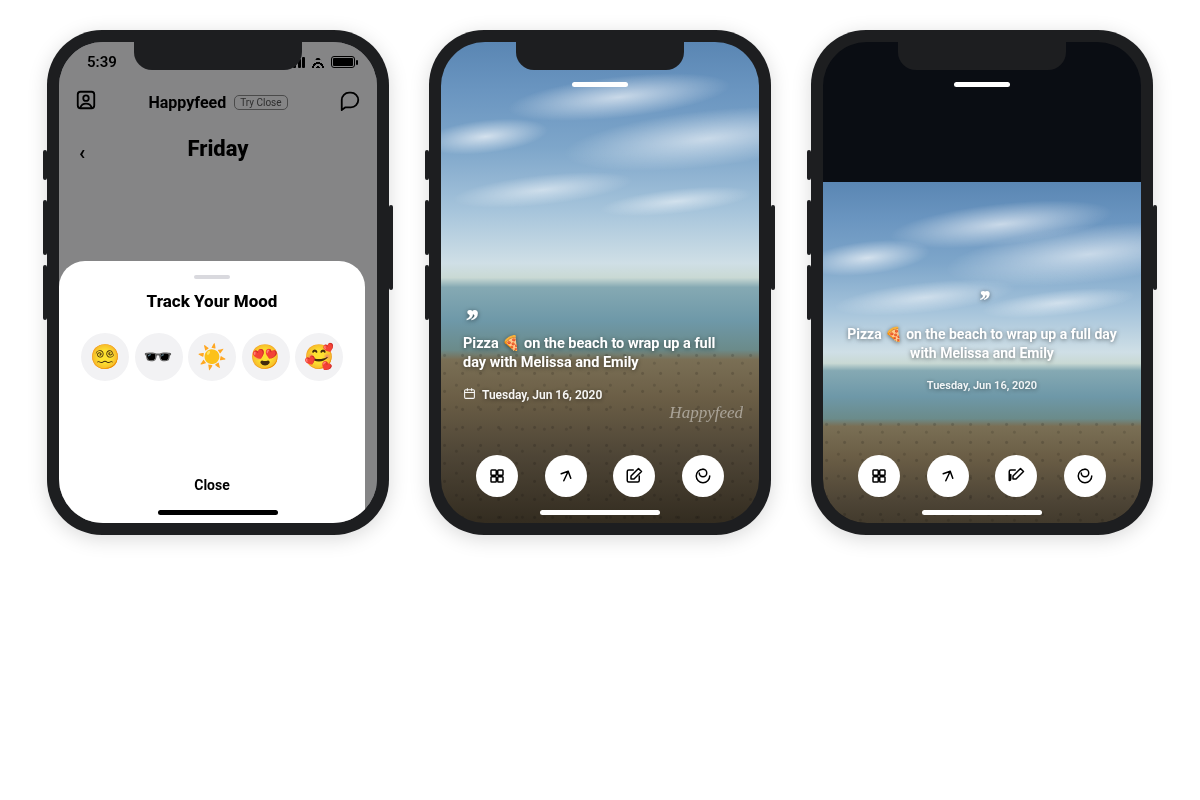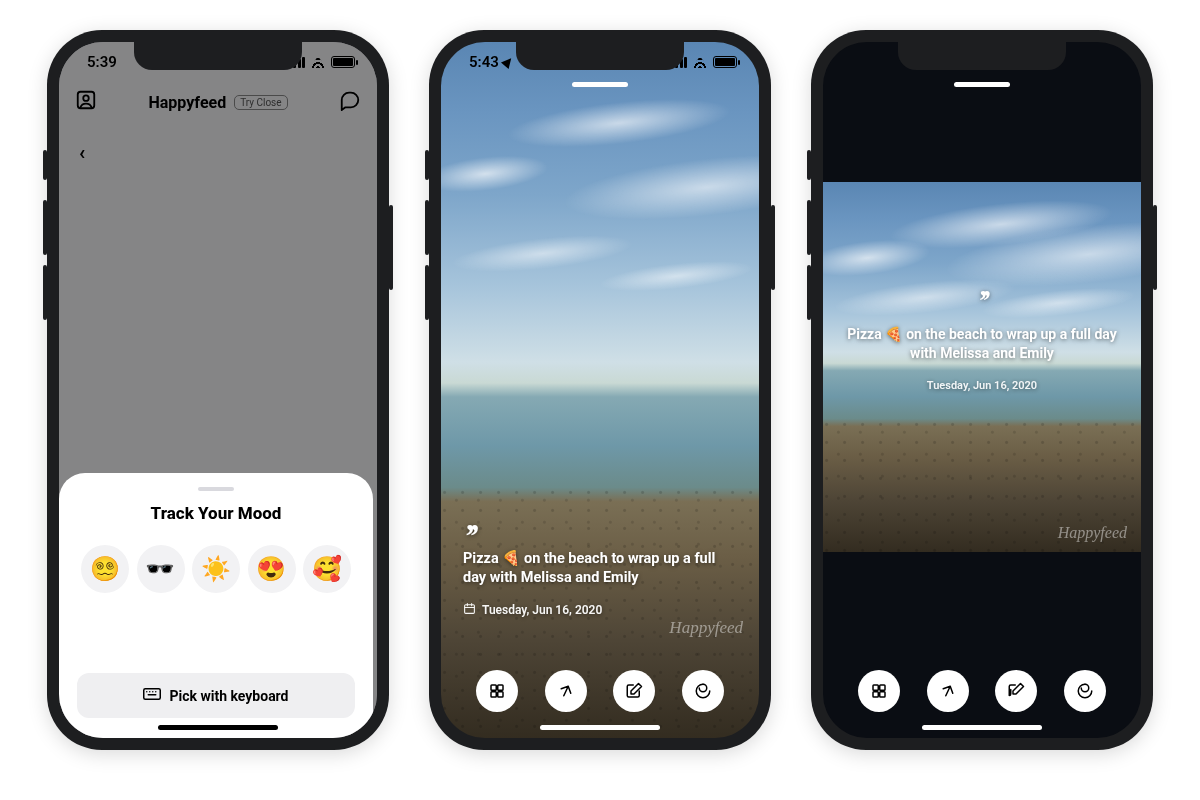--- a/index.html
+++ b/index.html
@@ -1,19 +1,19 @@
 <!DOCTYPE html>
 <html><head>
 <meta charset="utf-8">
 <style>
   *{box-sizing:border-box;margin:0;padding:0;font-family:-apple-system,BlinkMacSystemFont,'Segoe UI',Roboto,Helvetica,Arial,sans-serif;}
   body{background:#fff;width:1200px;height:800px;overflow:hidden;}
   .stage{display:flex;gap:40px;justify-content:center;align-items:flex-start;padding:30px 40px;}
   
-  .phone{width:342px;height:720px;background:#1d1e20;border-radius:55px;position:relative;padding:12px;box-shadow:0 4px 20px rgba(0,0,0,.15);}
+  .phone{width:342px;height:505px;background:#1d1e20;border-radius:55px;position:relative;padding:12px;box-shadow:0 4px 20px rgba(0,0,0,.15);}
   .screen{width:100%;height:100%;border-radius:44px;overflow:hidden;position:relative;}
   .notch{position:absolute;top:0;left:50%;transform:translateX(-50%);width:168px;height:28px;background:#1d1e20;border-bottom-left-radius:18px;border-bottom-right-radius:18px;z-index:50;}
   .side-btn{position:absolute;background:#1d1e20;border-radius:3px;}
   .sb-l1{left:-4px;top:120px;width:4px;height:30px;}
   .sb-l2{left:-4px;top:170px;width:4px;height:55px;}
   .sb-l3{left:-4px;top:235px;width:4px;height:55px;}
   .sb-r {right:-4px;top:175px;width:4px;height:85px;}
   .home-ind{position:absolute;bottom:8px;left:50%;transform:translateX(-50%);width:120px;height:5px;border-radius:3px;z-index:60;}
   .drag-handle{position:absolute;top:40px;left:50%;transform:translateX(-50%);width:56px;height:5px;background:#fff;border-radius:3px;z-index:55;}
   
@@ -39,21 +39,21 @@
   .try-badge{font-size:10px;border:1px solid #888;border-radius:5px;padding:1px 5px;color:#555;}
   .hdr-left,.hdr-right{position:absolute;top:50%;transform:translateY(-50%);}
   .hdr-left{left:16px}.hdr-right{right:16px}
   .day-hdr{text-align:center;margin-top:14px;}
   .day-name{font-weight:800;font-size:22px;}
   .day-date{font-size:13px;color:#333;font-weight:600;margin-top:2px;}
   .back-chev{position:absolute;left:20px;top:98px;font-size:20px;font-weight:700;}
   .prompt-card{margin:18px 14px 0;background:#e6e6e8;border-radius:10px;padding:16px 20px;text-align:center;font-size:13px;font-weight:600;line-height:1.4;color:#222;}
   .dimmer{position:absolute;inset:0;background:rgba(0,0,0,.45);}
   
-  .sheet{position:absolute;left:0;right:4px;bottom:0;background:#fff;border-top-left-radius:26px;border-top-right-radius:26px;padding:14px 18px 20px;z-index:30;}
+  .sheet{position:absolute;left:0;right:12px;bottom:0;background:#fff;border-top-left-radius:26px;border-top-right-radius:26px;padding:14px 18px 26px;z-index:30;}
   .sheet-grab{width:36px;height:4px;background:#d9d9de;border-radius:2px;margin:0 auto 12px;}
   .sheet-title{text-align:center;font-weight:800;font-size:17px;margin-bottom:22px;}
   .emoji-row{display:flex;justify-content:space-between;padding:0 4px;margin-bottom:80px;}
   .emoji-chip{width:48px;height:48px;border-radius:50%;background:#f2f2f4;display:flex;align-items:center;justify-content:center;font-size:24px;}
   .kbd-btn{width:100%;background:#efeff1;border:none;border-radius:12px;padding:14px;font-size:14px;font-weight:700;display:flex;align-items:center;justify-content:center;gap:8px;}
   .close-btn{width:100%;background:transparent;border:none;padding:16px 0 4px;font-size:14px;font-weight:700;}
   
   .beach{position:absolute;inset:0;background:
     linear-gradient(to bottom,
       #5a86b3 0%, #6a95c0 10%, #7ea6ca 22%, #a6c4db 35%, #cfdfe6 46%,
@@ -132,85 +132,56 @@
           <span class="try-badge">Try Close</span>
           <span class="hdr-right">
             <svg width="22" height="22" viewBox="0 0 24 24">
                 <path d="M21 12a8 8 0 0 1-8 8H7l-4 3V12a8 8 0 0 1 8-8h2a8 8 0 0 1 8 8z"></path>
               </svg>
           </span>
         </div>
 
         <span class="back-chev">‹</span>
         <div class="day-hdr">
+          <div class="day-name">Friday</div>
         </div>
 
       </div>
 
       <div class="dimmer"></div>
 
       <div class="sheet">
         <div class="sheet-grab"></div>
         <div class="sheet-title">Track Your Mood</div>
         <div class="emoji-row">
           <div class="emoji-chip">😵‍💫</div>
           <div class="emoji-chip">🕶️</div>
           <div class="emoji-chip">☀️</div>
           <div class="emoji-chip">😍</div>
           <div class="emoji-chip">🥰</div>
         </div>
-        <button class="kbd-btn">
-          <span>
-            <svg width="18" height="14" viewBox="0 0 24 16">
-                <rect x="1" y="1" width="22" height="14" rx="2"></rect>
-                <line x1="5" y1="5" x2="5" y2="5"></line>
-                <line x1="9" y1="5" x2="9" y2="5"></line>
-                <line x1="13" y1="5" x2="13" y2="5"></line>
-                <line x1="17" y1="5" x2="17" y2="5"></line>
-                <line x1="7" y1="9" x2="17" y2="9"></line>
-              </svg>
-          </span>
-          <span>Pick with keyboard</span>
-        </button>
+        <button class="close-btn">Close</button>
       </div>
 
       <div class="home-ind" style="background:#000"></div>
     </div>
   </div>
 
   <div class="phone">
     <div class="side-btn sb-l1"></div>
       <div class="side-btn sb-l2"></div>
       <div class="side-btn sb-l3"></div>
       <div class="side-btn sb-r"></div>
     <div class="screen">
       <div class="beach">
         <div class="clouds"></div>
           <div class="sand-tex"></div>
       </div>
       <div class="notch"></div>
 
-      <div class="statusbar" style="color:#000">
-        <div style="display:flex;align-items:center;gap:4px;">
-          <span>5:43</span>
-          <span class="loc-arrow"></span>
-        </div>
-        <div class="sb-right">
-          <div class="sig-bars">
-              <span></span>
-              <span></span>
-              <span></span>
-              <span></span>
-            </div>
-          <div class="wifi"></div>
-          <div class="batt">
-              <i></i>
-            </div>
-        </div>
-      </div>
 
       <div class="drag-handle"></div>
 
       <div class="p2-text">
         <div class="quote-mark">’’</div>
         <div class="p2-caption">
           <span>Pizza </span><span>🍕</span><span> on the beach to wrap up a full day with Melissa and Emily</span>
         </div>
         <div class="p2-date">
           <span>

